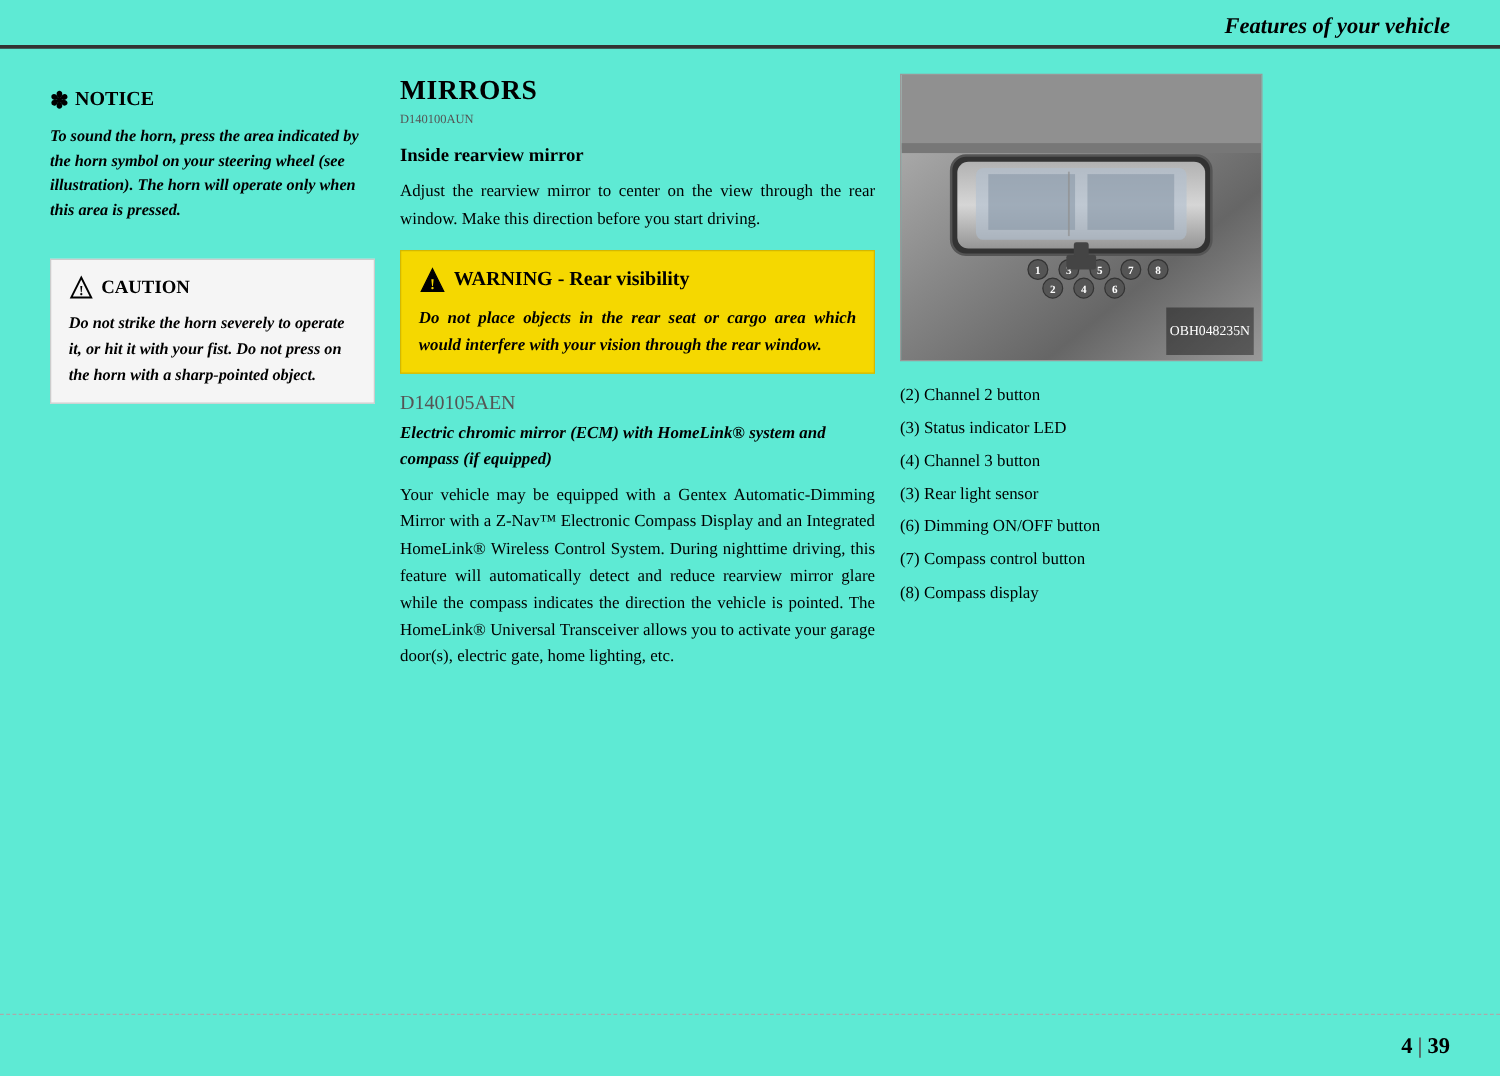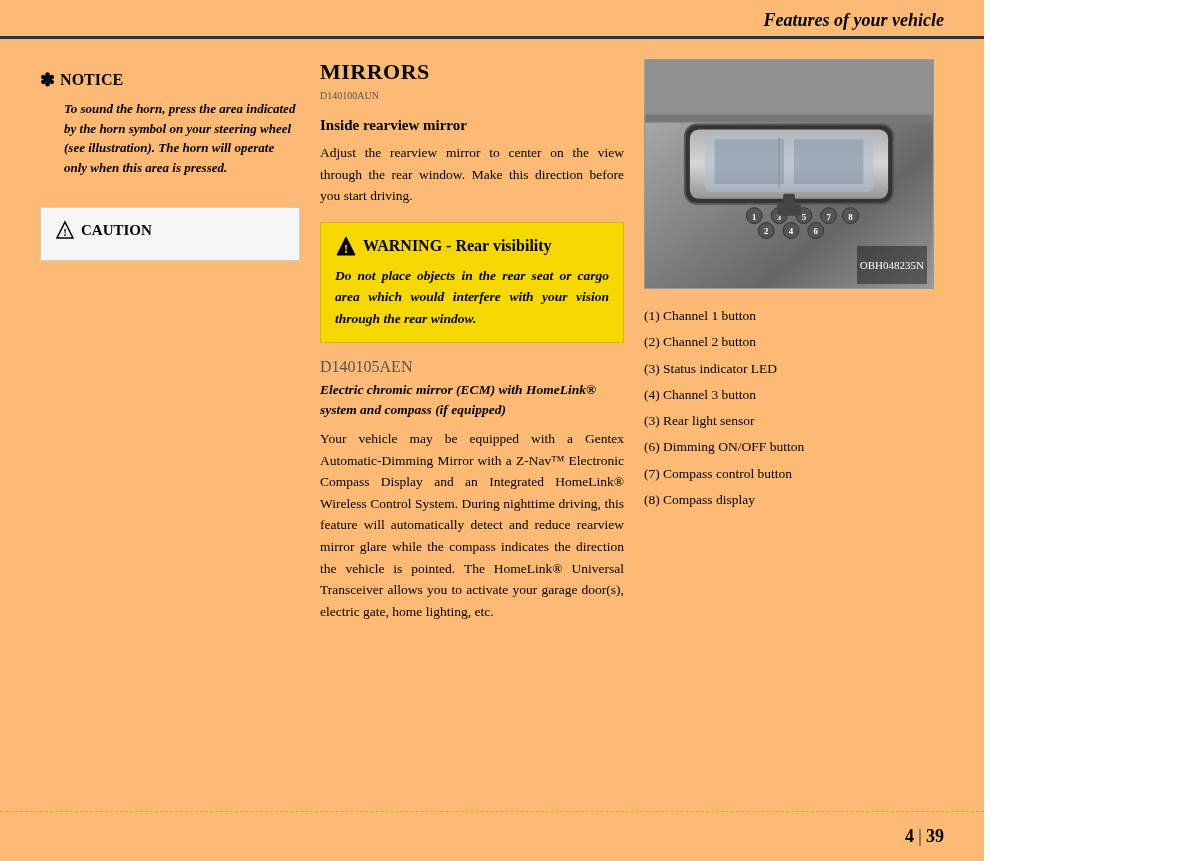--- a/index.html
+++ b/index.html
@@ -8,24 +8,24 @@
       width: 1200px;
       height: 861px;
       background: #fff;
       font-family: "Times New Roman", serif;
       font-size: 14px;
       color: #000;
       overflow: hidden;
     }
 
     .page-container {
-      width: 984px;
+      width: 1200px;
       height: 861px;
       position: relative;
-      background: #fdba74;
+      background: #5eead4;
     }
 
     
     .header {
       display: flex;
       justify-content: flex-end;
       align-items: center;
       padding: 10px 40px 5px 40px;
       border-bottom: 3px solid #333;
     }
@@ -70,21 +70,20 @@
     .notice-star {
       font-size: 18px;
       font-weight: bold;
     }
 
     .notice-text {
       font-size: 13px;
       font-weight: bold;
       font-style: italic;
       line-height: 1.5;
-      margin-left: 24px;
     }
 
     
     .caution-box {
       border: 1px solid #ccc;
       background: #f5f5f5;
       padding: 12px 14px;
       margin-top: 15px;
     }
 
@@ -297,20 +296,21 @@
       <div class="caution-box">
         <div class="caution-title">
           <span class="caution-icon">
             <svg width="20" height="20" viewBox="0 0 20 20">
               <polygon points="10,2 18,18 2,18" fill="none" stroke="#000" stroke-width="1.5"></polygon>
               <text x="10" y="16" text-anchor="middle" font-size="11" font-weight="bold">!</text>
             </svg>
           </span>
           <span>CAUTION</span>
         </div>
+        <div class="caution-text">Do not strike the horn severely to operate it, or hit it with your fist. Do not press on the horn with a sharp-pointed object.</div>
       </div>
 
     </div>
 
     <div class="middle-column">
 
       <div class="mirrors-title">MIRRORS</div>
       <div class="section-code">D140100AUN</div>
       <div class="section-subtitle">Inside rearview mirror</div>
       <div class="section-text">Adjust the rearview mirror to center on the view through the rear window. Make this direction before you start driving.</div>
@@ -394,21 +394,20 @@
             <text x="172" y="176" text-anchor="middle" font-size="9" fill="#fff" font-weight="bold">6</text>
           </g>
 
           <rect x="133" y="145" width="24" height="12" rx="2" fill="#444"></rect>
           <rect x="139" y="135" width="12" height="12" rx="2" fill="#444"></rect>
         </svg>
         <span class="image-label">OBH048235N</span>
       </div>
 
       <ul class="button-list">
-      <li>(1) Channel 1 button</li>
           <li>(2) Channel 2 button</li>
           <li>(3) Status indicator LED</li>
           <li>(4) Channel 3 button</li>
           <li>(3) Rear light sensor</li>
           <li>(6) Dimming ON/OFF button</li>
           <li>(7) Compass control button</li>
           <li>(8) Compass display</li>
         </ul>
 
     </div>

